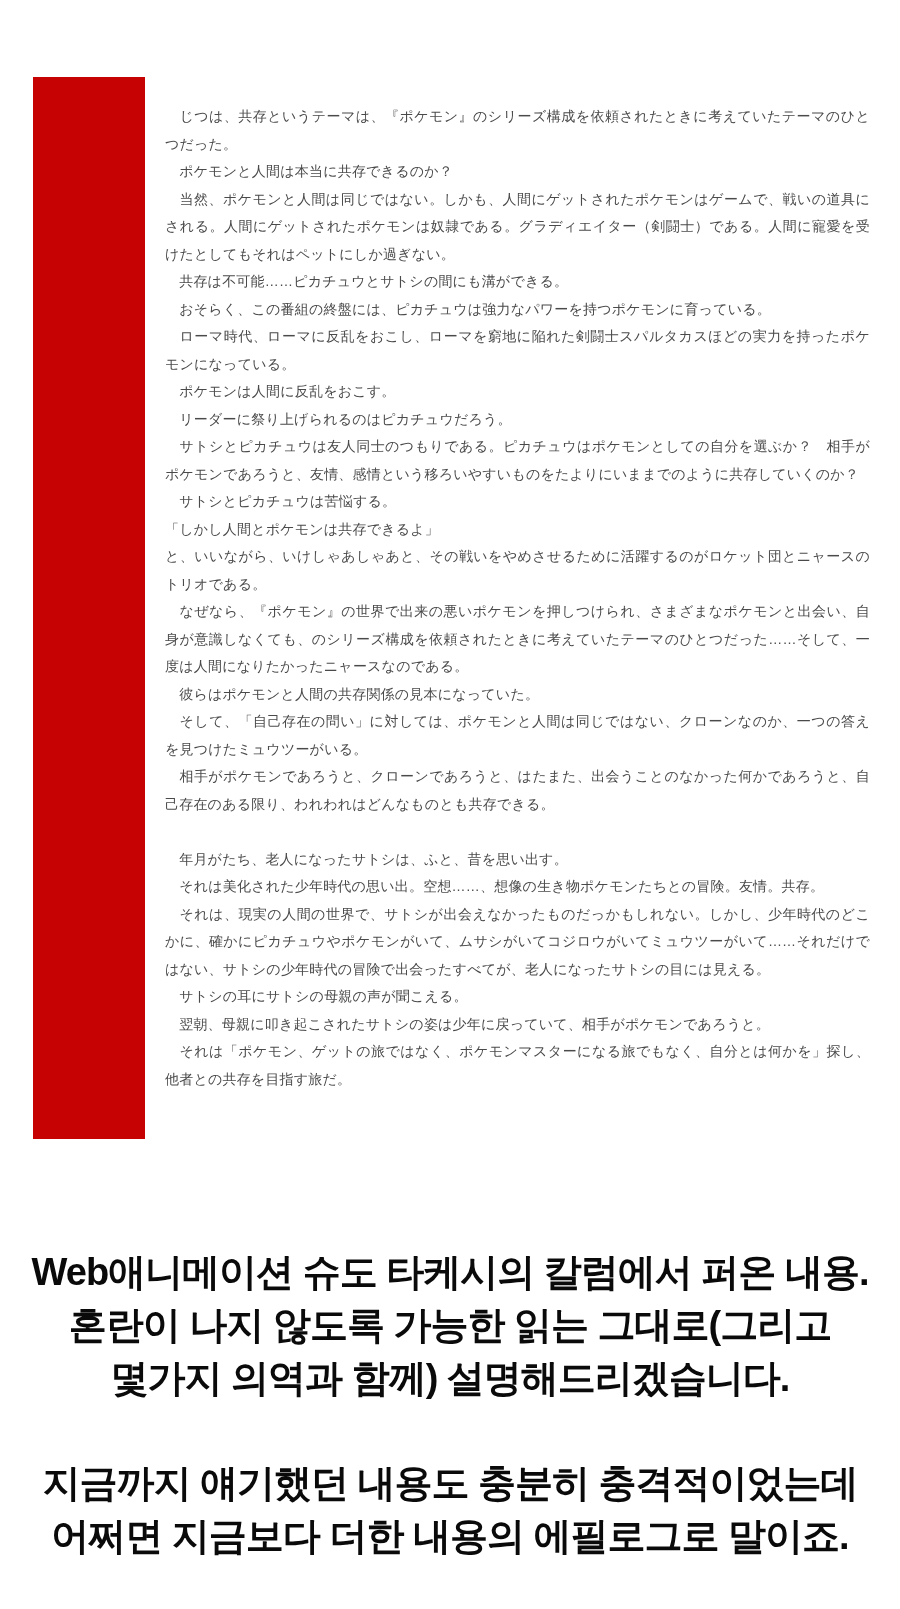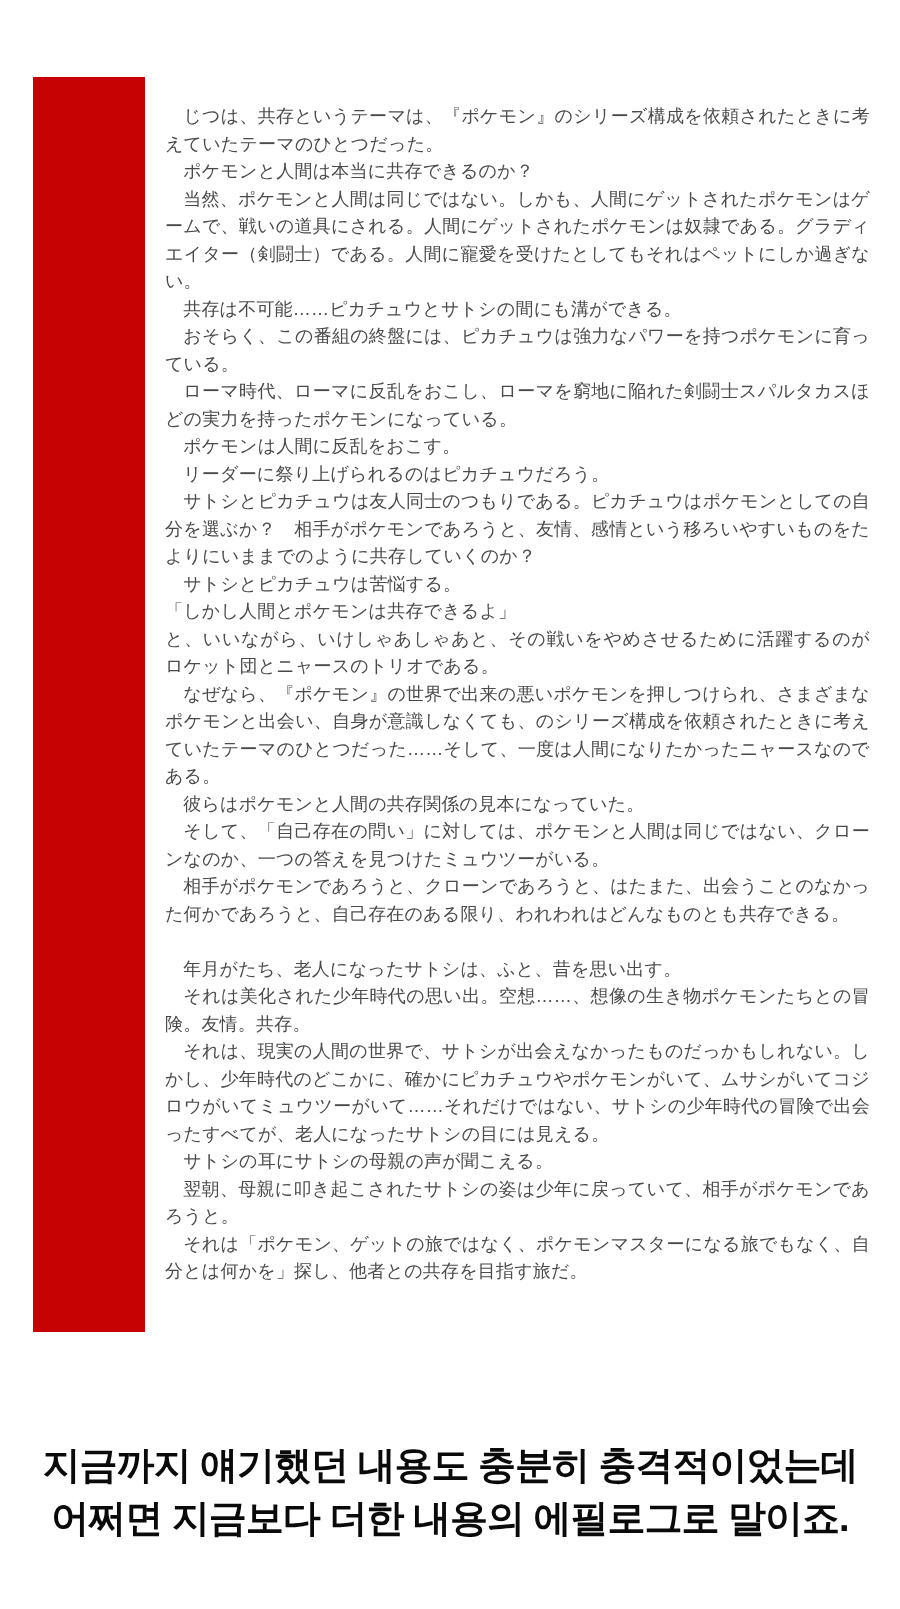--- a/index.html
+++ b/index.html
@@ -24,21 +24,21 @@
   .red-bar {
     width: 112px;
     flex-shrink: 0;
     background: #c70202;
   }
   .quote-text {
     flex: 1;
     padding: 26px 0 46px 20px;
     max-width: 705px;
     color: #4a4a4a;
-    font-size: 18px;
+    font-size: 14px;
     line-height: 27.5px;
     letter-spacing: 0.2px;
     text-align: justify;
   }
   .quote-text p.jp-para {
     margin: 0;
     min-height: 27.5px; 
     word-break: break-all;
   }
   
@@ -85,16 +85,17 @@
         <p class="jp-para">　年月がたち、老人になったサトシは、ふと、昔を思い出す。</p>
         <p class="jp-para">　それは美化された少年時代の思い出。空想……、想像の生き物ポケモンたちとの冒険。友情。共存。</p>
         <p class="jp-para">　それは、現実の人間の世界で、サトシが出会えなかったものだっかもしれない。しかし、少年時代のどこかに、確かにピカチュウやポケモンがいて、ムサシがいてコジロウがいてミュウツーがいて……それだけではない、サトシの少年時代の冒険で出会ったすべてが、老人になったサトシの目には見える。</p>
         <p class="jp-para">　サトシの耳にサトシの母親の声が聞こえる。</p>
         <p class="jp-para">　翌朝、母親に叩き起こされたサトシの姿は少年に戻っていて、相手がポケモンであろうと。</p>
         <p class="jp-para">　それは「ポケモン、ゲットの旅ではなく、ポケモンマスターになる旅でもなく、自分とは何かを」探し、他者との共存を目指す旅だ。</p>
       </div>
   </section>
 
   <section class="korean-note" lang="ko" style="color: rgb(10, 10, 10);">
+    <p>Web애니메이션 슈도 타케시의 칼럼에서 퍼온 내용. 혼란이 나지 않도록 가능한 읽는 그대로(그리고 몇가지 의역과 함께) 설명해드리겠습니다.</p>
     <p>지금까지 얘기했던 내용도 충분히 충격적이었는데 어쩌면 지금보다 더한 내용의 에필로그로 말이죠.</p>
   </section>
 
 </div>
 
 </body></html>

